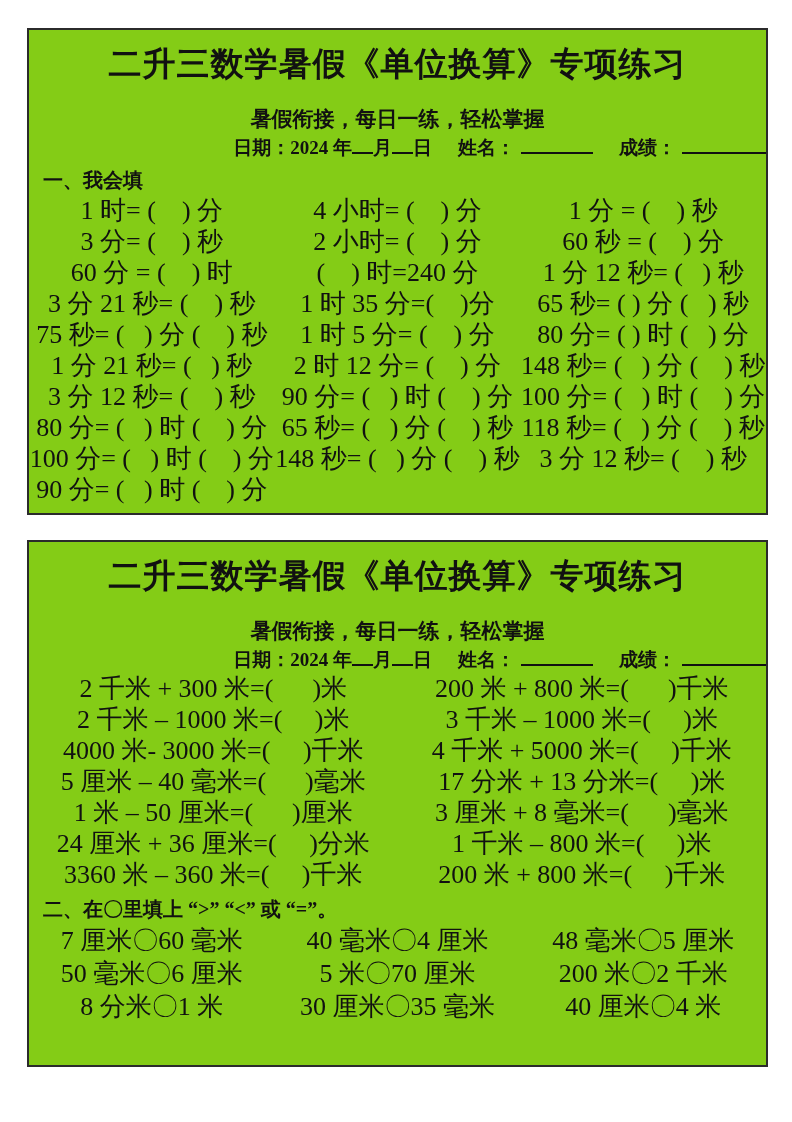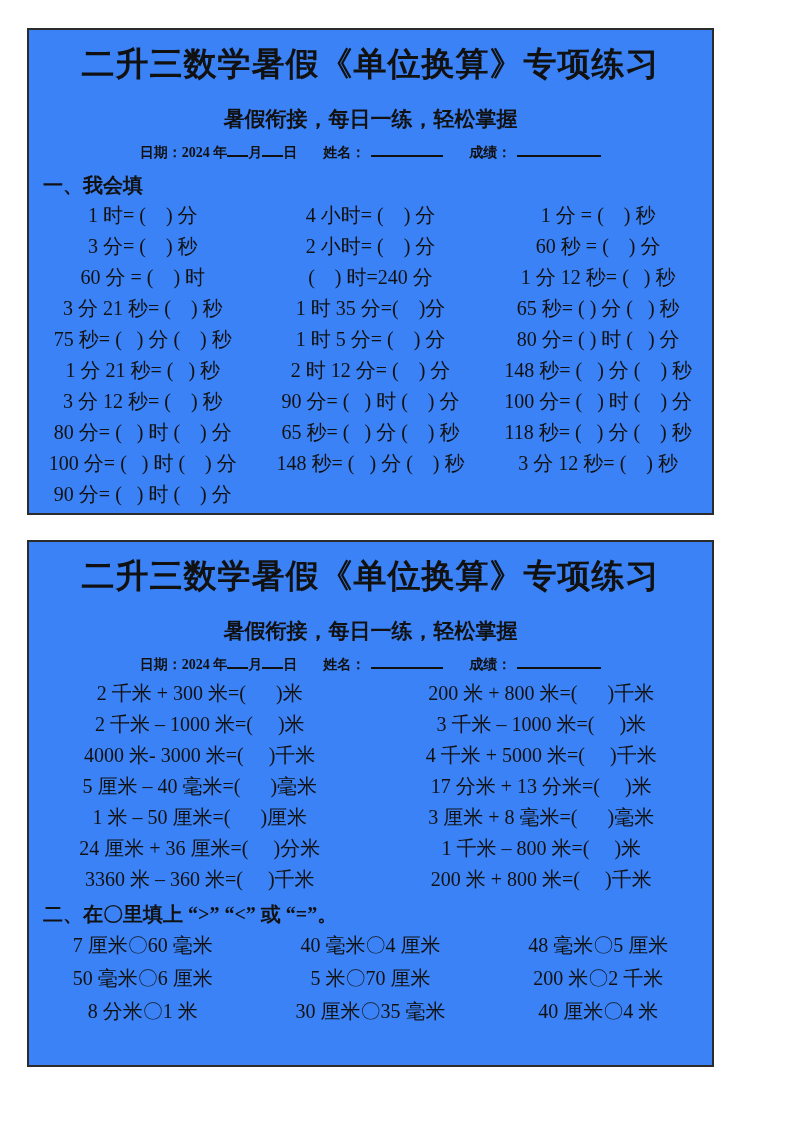--- a/index.html
+++ b/index.html
@@ -8,49 +8,48 @@
     background: #ffffff;
     width: 792px;
     height: 1122px;
     font-family: "Liberation Serif", "DejaVu Serif", serif;
     color: #111111;
   }
   .page { position: relative; width: 792px; height: 1122px; background: #ffffff; }
   .sheet {
     position: absolute;
     left: 27px;
-    width: 687px;
+    width: 741px;
     box-sizing: border-box;
     border: 2px solid #2b2b2b;
-    background: #3b82f6;
+    background: #84cc16;
     overflow: hidden;
   }
   #sheet1 { top: 28px; height: 487px; }
   #sheet2 { top: 540px; height: 527px; }
   .title {
     text-align: center;
     font-size: 33px;
     font-weight: bold;
     letter-spacing: 1px;
     line-height: 42px;
     margin-top: 13px;
   }
   .subtitle {
     text-align: center;
     font-size: 21px;
     font-weight: bold;
     line-height: 29px;
     margin-top: 20px;
   }
   .dateline {
-    text-align: center;
-    font-size: 14px;
+    text-align: right;
+    font-size: 19px;
     font-weight: bold;
     line-height: 27px;
-    margin-top: 5px;
     white-space: nowrap;
   }
   .blank {
     display: inline-block;
     border-bottom: 2px solid #111111;
     height: 15px;
     vertical-align: baseline;
   }
   .blank-s { width: 21px; }
   .blank-m { width: 72px; margin-left: 6px; }
@@ -59,21 +58,21 @@
   .section-heading {
     font-size: 20px;
     font-weight: bold;
     line-height: 28px;
     margin: 5px 8px 1px 14px;
   }
   .grid3 { display: grid; grid-template-columns: 1fr 1fr 1fr; }
   .grid2 { display: grid; grid-template-columns: 1fr 1fr; font-family: Liberation Serif, serif; }
   .cell {
     text-align: center;
-    font-size: 20px;
+    font-size: 26px;
     line-height: 31px;
     white-space: pre;
   }
   .cmp .cell { line-height: 33px; }
 </style>
 </head>
 <body>
 
 <div class="page">
 

